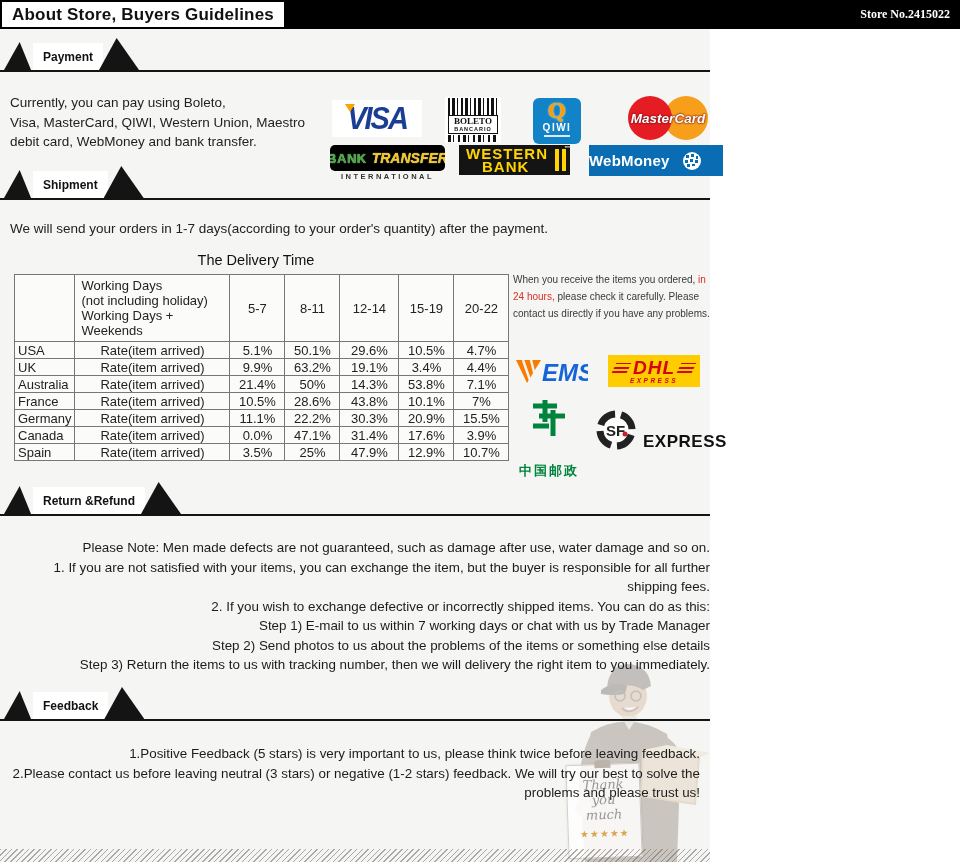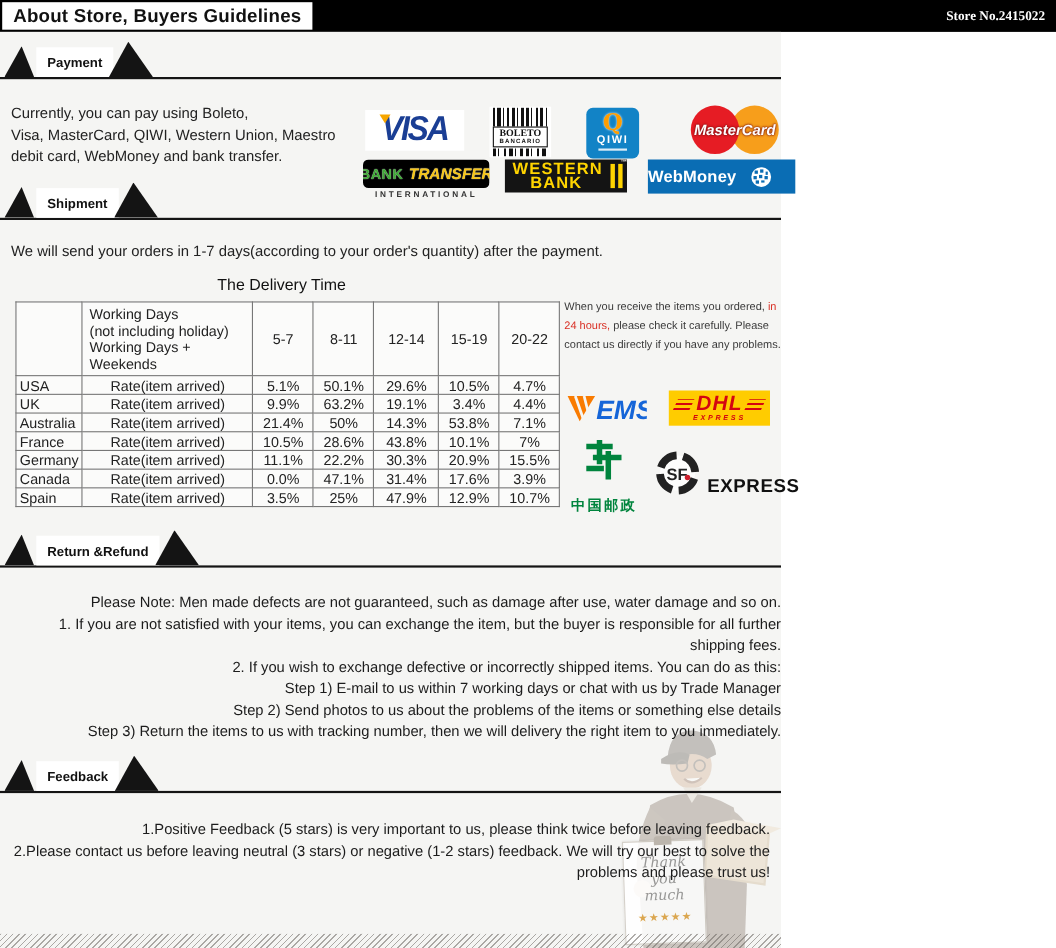--- a/index.html
+++ b/index.html
@@ -113,21 +113,21 @@
   .dhl { left: 608px; top: 326px; width: 92px; height: 32px; background: #ffcc00; display: flex;
          flex-direction: column; align-items: center; justify-content: center; }
   .dhl-row { display: flex; align-items: center; gap: 4px; }
   .dhl-dash { width: 15px; height: 10px; transform: skewX(-25deg);
       background: repeating-linear-gradient(0deg,#d40511 0 2px,transparent 2px 4.5px); }
   .dhl-txt { color: #d40511; font-weight: bold; font-style: italic; font-size: 19px;
              letter-spacing: 1px; line-height: 18px; }
   .dhl-sub { color: #d40511; font-size: 6.5px; font-weight: bold; font-style: italic;
              letter-spacing: 2.5px; line-height: 7px; }
   .cnpost { left: 511px; top: 367px; width: 76px; text-align: center; }
-  .cnpost-name { color: #00843d; font-weight: bold; font-size: 13px; letter-spacing: 2px; margin-top: 6px; }
+  .cnpost-name { color: #00843d; font-weight: bold; font-size: 13px; letter-spacing: 2px; margin-top: 18px; }
   .sf { left: 594px; top: 379px; display: flex; align-items: flex-end; gap: 5px; }
   .sf-express { font-weight: bold; font-size: 17px; color: #111; letter-spacing: .5px; }
 
   
   .notes { position: absolute; font-size: 13.4px; color: #1c1c1c; }
   .return-notes { left: 10px; top: 509px; width: 700px; }
   .feedback-notes { left: 8px; top: 715px; width: 692px; }
   .note-line { line-height: 19.5px; padding-left: 14px; text-indent: -14px; text-align: right; }
   .note-line.step { margin-left: 22px; }
 

